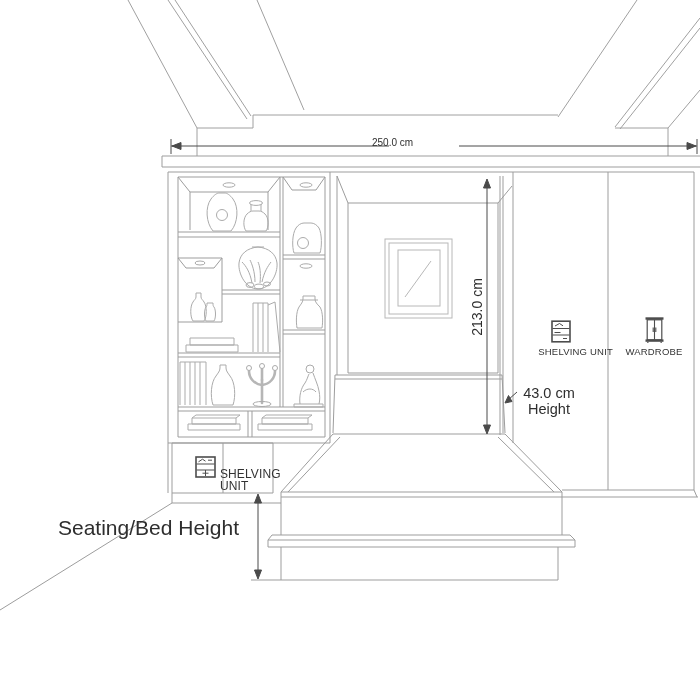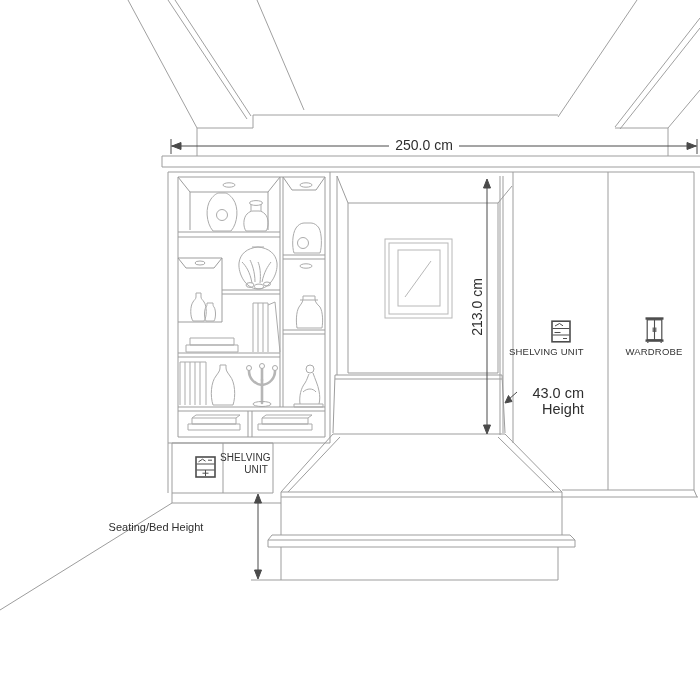--- a/index.html
+++ b/index.html
@@ -2,31 +2,31 @@
 <html><head>
 <meta charset="utf-8">
 <style>
   html,body{margin:0;padding:0;background:#fff;}
   .canvas{
     position:relative;width:700px;height:700px;background:#ffffff;overflow:hidden;
     font-family:"Liberation Sans", sans-serif;
   }
   .canvas svg.linework{position:absolute;left:0;top:0;}
   .label{position:absolute;color:#2e2e2e;}
-  .dim-width{left:372px;top:137px;width:104px;text-align:center;font-size:14px;}
+  .dim-width{left:372px;top:137px;width:104px;font-size:10px;}
   .dim-height{
     left:422px;top:299px;width:110px;height:16px;text-align:center;font-size:14px;
     transform:rotate(-90deg);transform-origin:center;
   }
-  .dim-depth{left:514px;top:386px;width:70px;text-align:right;font-size:14.5px;line-height:15.5px;}
-  .dim-seat{left:58px;top:518px;width:196px;text-align:center;font-size:11px;line-height:19px;}
+  .dim-depth{left:514px;top:386px;width:70px;text-align:center;font-size:14.5px;line-height:15.5px;}
+  .dim-seat{left:58px;top:518px;width:196px;text-align:left;font-size:21px;line-height:19px;}
   .panel-label{font-size:9.5px;letter-spacing:.2px;color:#333;}
-  .right-shelving-label{left:509px;top:346px;width:104px;text-align:left;}
+  .right-shelving-label{left:509px;top:346px;width:104px;text-align:right;}
   .wardrobe-label{left:602px;top:346px;width:104px;text-align:center;}
-  .left-shelving-label{left:220px;top:452px;width:48px;text-align:right;font-size:10px;line-height:12px;letter-spacing:.1px;color:#333;}
+  .left-shelving-label{left:220px;top:468px;width:48px;text-align:left;font-size:12px;line-height:12px;letter-spacing:.1px;color:#333;}
   .icon{position:absolute;}
   .icon-right-shelving{left:551px;top:320px;}
   .icon-wardrobe{left:645px;top:317px;}
   .icon-left-shelving{left:195px;top:456px;}
 </style>
 </head>
 <body>
 
 <div class="canvas">
 

